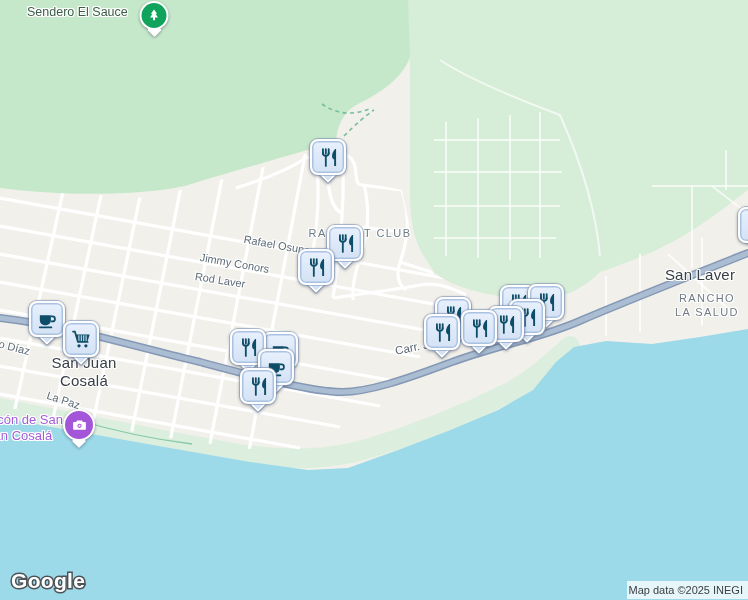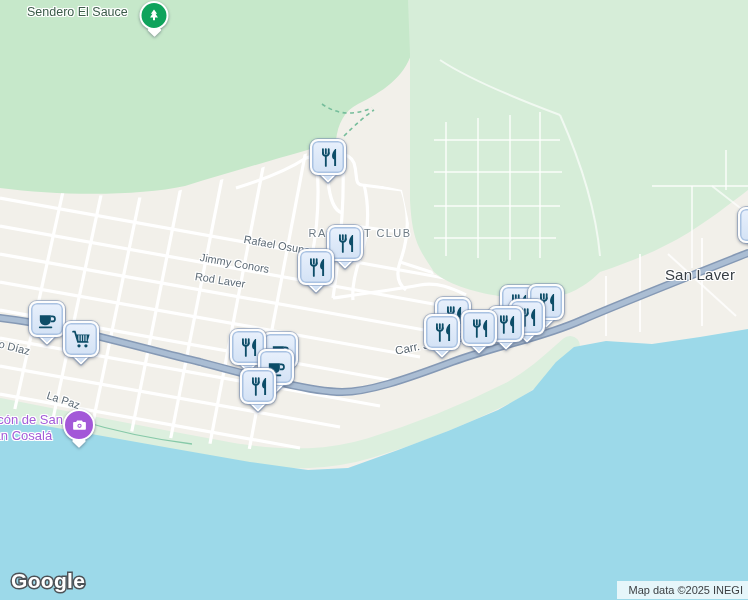--- a/index.html
+++ b/index.html
@@ -33,21 +33,21 @@
        transform:translateX(-50%) rotate(45deg);border-radius:1px;}
   .pin-circle{position:absolute;left:0;top:0;border-radius:50%;border:2px solid #fff;
        display:flex;align-items:center;justify-content:center;}
   .pin.attraction{width:32px;height:38px;}
   .pin.attraction .pin-circle{width:28px;height:28px;background:#a357d8;}
   .pin.park{width:29px;height:35px;}
   .pin.park .pin-circle{width:25px;height:25px;background:#0fa35c;}
   .pin-icon{width:17px;height:17px;}
   #google-logo{position:absolute;left:8px;bottom:5px;z-index:10;}
   #attribution{position:absolute;right:0;bottom:1px;z-index:10;background:rgba(255,255,255,.75);
-       font-size:11px;color:#3c4043;padding:3px 5px 3px 11px;}
+       font-size:11px;color:#3c4043;padding:3px 5px 3px 1px;}
   #icon-defs{position:absolute;width:0;height:0;}
 </style>
 </head>
 <body>
 
 <div id="stage">
 
   <svg id="map-base" width="748" height="600" viewBox="0 0 748 600">
     <defs>
       <clipPath id="town-clip">
@@ -131,21 +131,25 @@
   </svg>
 
   <div id="labels-layer">
     <div class="map-label lbl-park" style="left:27px;top:5px;">Sendero El Sauce</div>
     <div class="map-label lbl-district" style="left:300px;top:226px;width:120px;">RACQUET CLUB</div>
     <div class="map-label lbl-street" style="left:245px;top:233px;transform:rotate(10deg);transform-origin:left top;">Rafael Osuna</div>
     <div class="map-label lbl-street" style="left:201px;top:251px;transform:rotate(10deg);transform-origin:left top;">Jimmy Conors</div>
     <div class="map-label lbl-street" style="left:196px;top:270px;transform:rotate(9deg);transform-origin:left top;">Rod Laver</div>
     <div class="map-label lbl-street" style="left:-2px;top:337px;transform:rotate(14deg);transform-origin:left top;">io Díaz</div>
     <div class="map-label lbl-street" style="left:49px;top:389px;transform:rotate(18deg);transform-origin:left top;">La Paz</div>
+    <div class="map-label lbl-town" style="left:36px;top:354px;width:96px;">San Juan
+Cosalá</div>
     <div class="map-label lbl-town" style="left:654px;top:266px;width:92px;text-align:center;">San Laver</div>
+    <div class="map-label lbl-district" style="left:666px;top:291px;width:82px;">RANCHO
+LA SALUD</div>
     <div class="map-label lbl-attraction" style="left:-38px;top:412px;width:108px;">Malecón de San
 Juan Cosalá</div>
     <div class="map-label lbl-road" style="left:394px;top:345px;transform:rotate(-11.5deg);transform-origin:left top;">Carr. Jocotepec-chapala</div>
   </div>
 
   <div id="markers-layer">
       <div class="poi restaurant" style="left: 328px; top: 181px; z-index: 4;">
         <span class="poi-tip"></span>
         <span class="poi-box">
           <svg class="poi-icon" viewBox="0 0 24 24">

